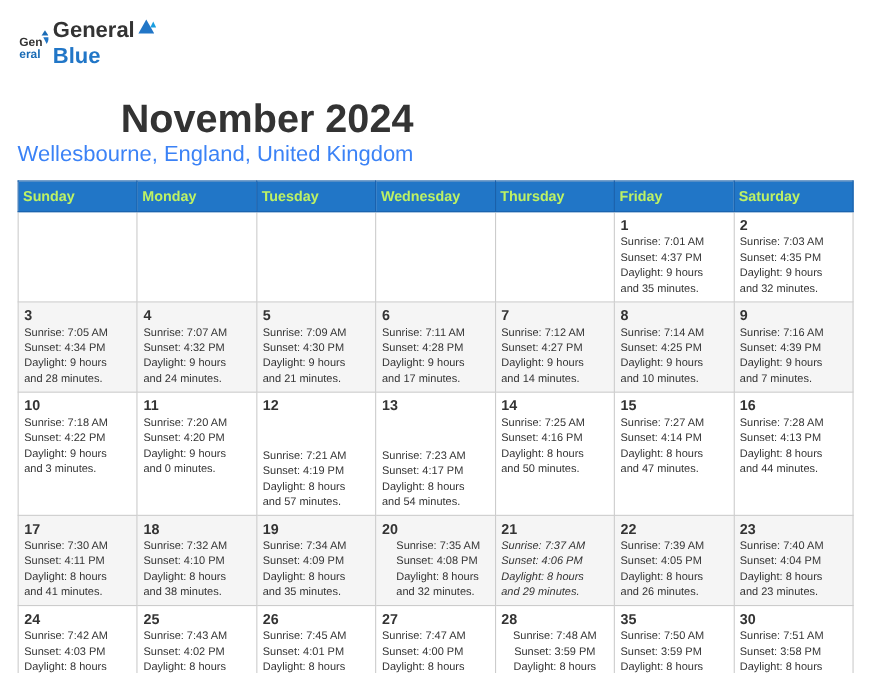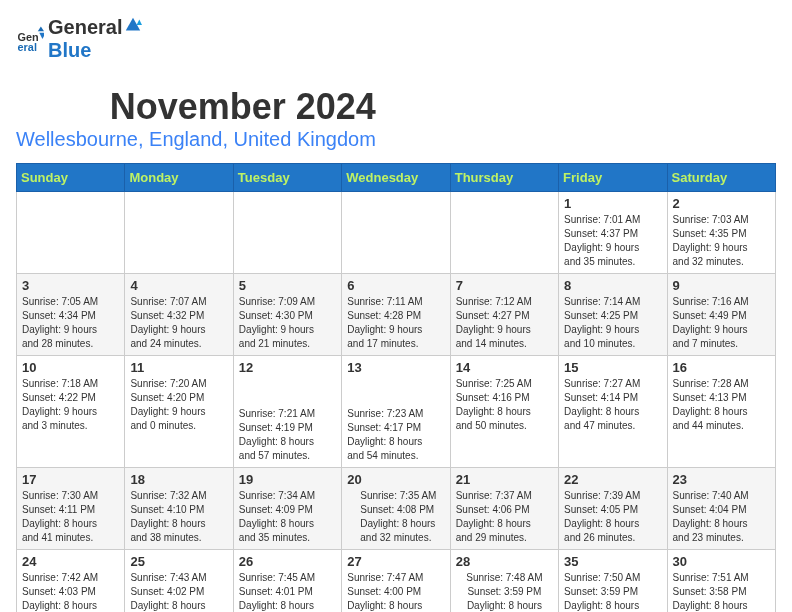--- a/index.html
+++ b/index.html
@@ -181,21 +181,21 @@
         <td>
           <span class="day-number">8</span>
           <div class="day-info" style="white-space: pre-line;">Sunrise: 7:14 AM
 Sunset: 4:25 PM
 Daylight: 9 hours
 and 10 minutes.</div>
         </td>
         <td>
           <span class="day-number">9</span>
           <div class="day-info" style="white-space: pre-line;">Sunrise: 7:16 AM
-Sunset: 4:49 PM
+Sunset: 4:39 PM
 Daylight: 9 hours
 and 7 minutes.</div>
         </td>
       </tr>
       <tr>
         <td>
           <span class="day-number">10</span>
           <div class="day-info" style="white-space: pre-line;">Sunrise: 7:18 AM
 Sunset: 4:22 PM
 Daylight: 9 hours
@@ -268,21 +268,21 @@
         </td>
         <td>
           <span class="day-number">20</span>
           <div class="day-info" style="white-space: pre-line; margin-left: 13px;">Sunrise: 7:35 AM
 Sunset: 4:08 PM
 Daylight: 8 hours
 and 32 minutes.</div>
         </td>
         <td>
           <span class="day-number">21</span>
-          <div class="day-info" style="white-space: pre-line;">Sunrise: 7:37 AM
+          <div class="day-info" style="white-space: pre-line; font-style: italic;">Sunrise: 7:37 AM
 Sunset: 4:06 PM
 Daylight: 8 hours
 and 29 minutes.</div>
         </td>
         <td>
           <span class="day-number">22</span>
           <div class="day-info" style="white-space: pre-line;">Sunrise: 7:39 AM
 Sunset: 4:05 PM
 Daylight: 8 hours
 and 26 minutes.</div>

